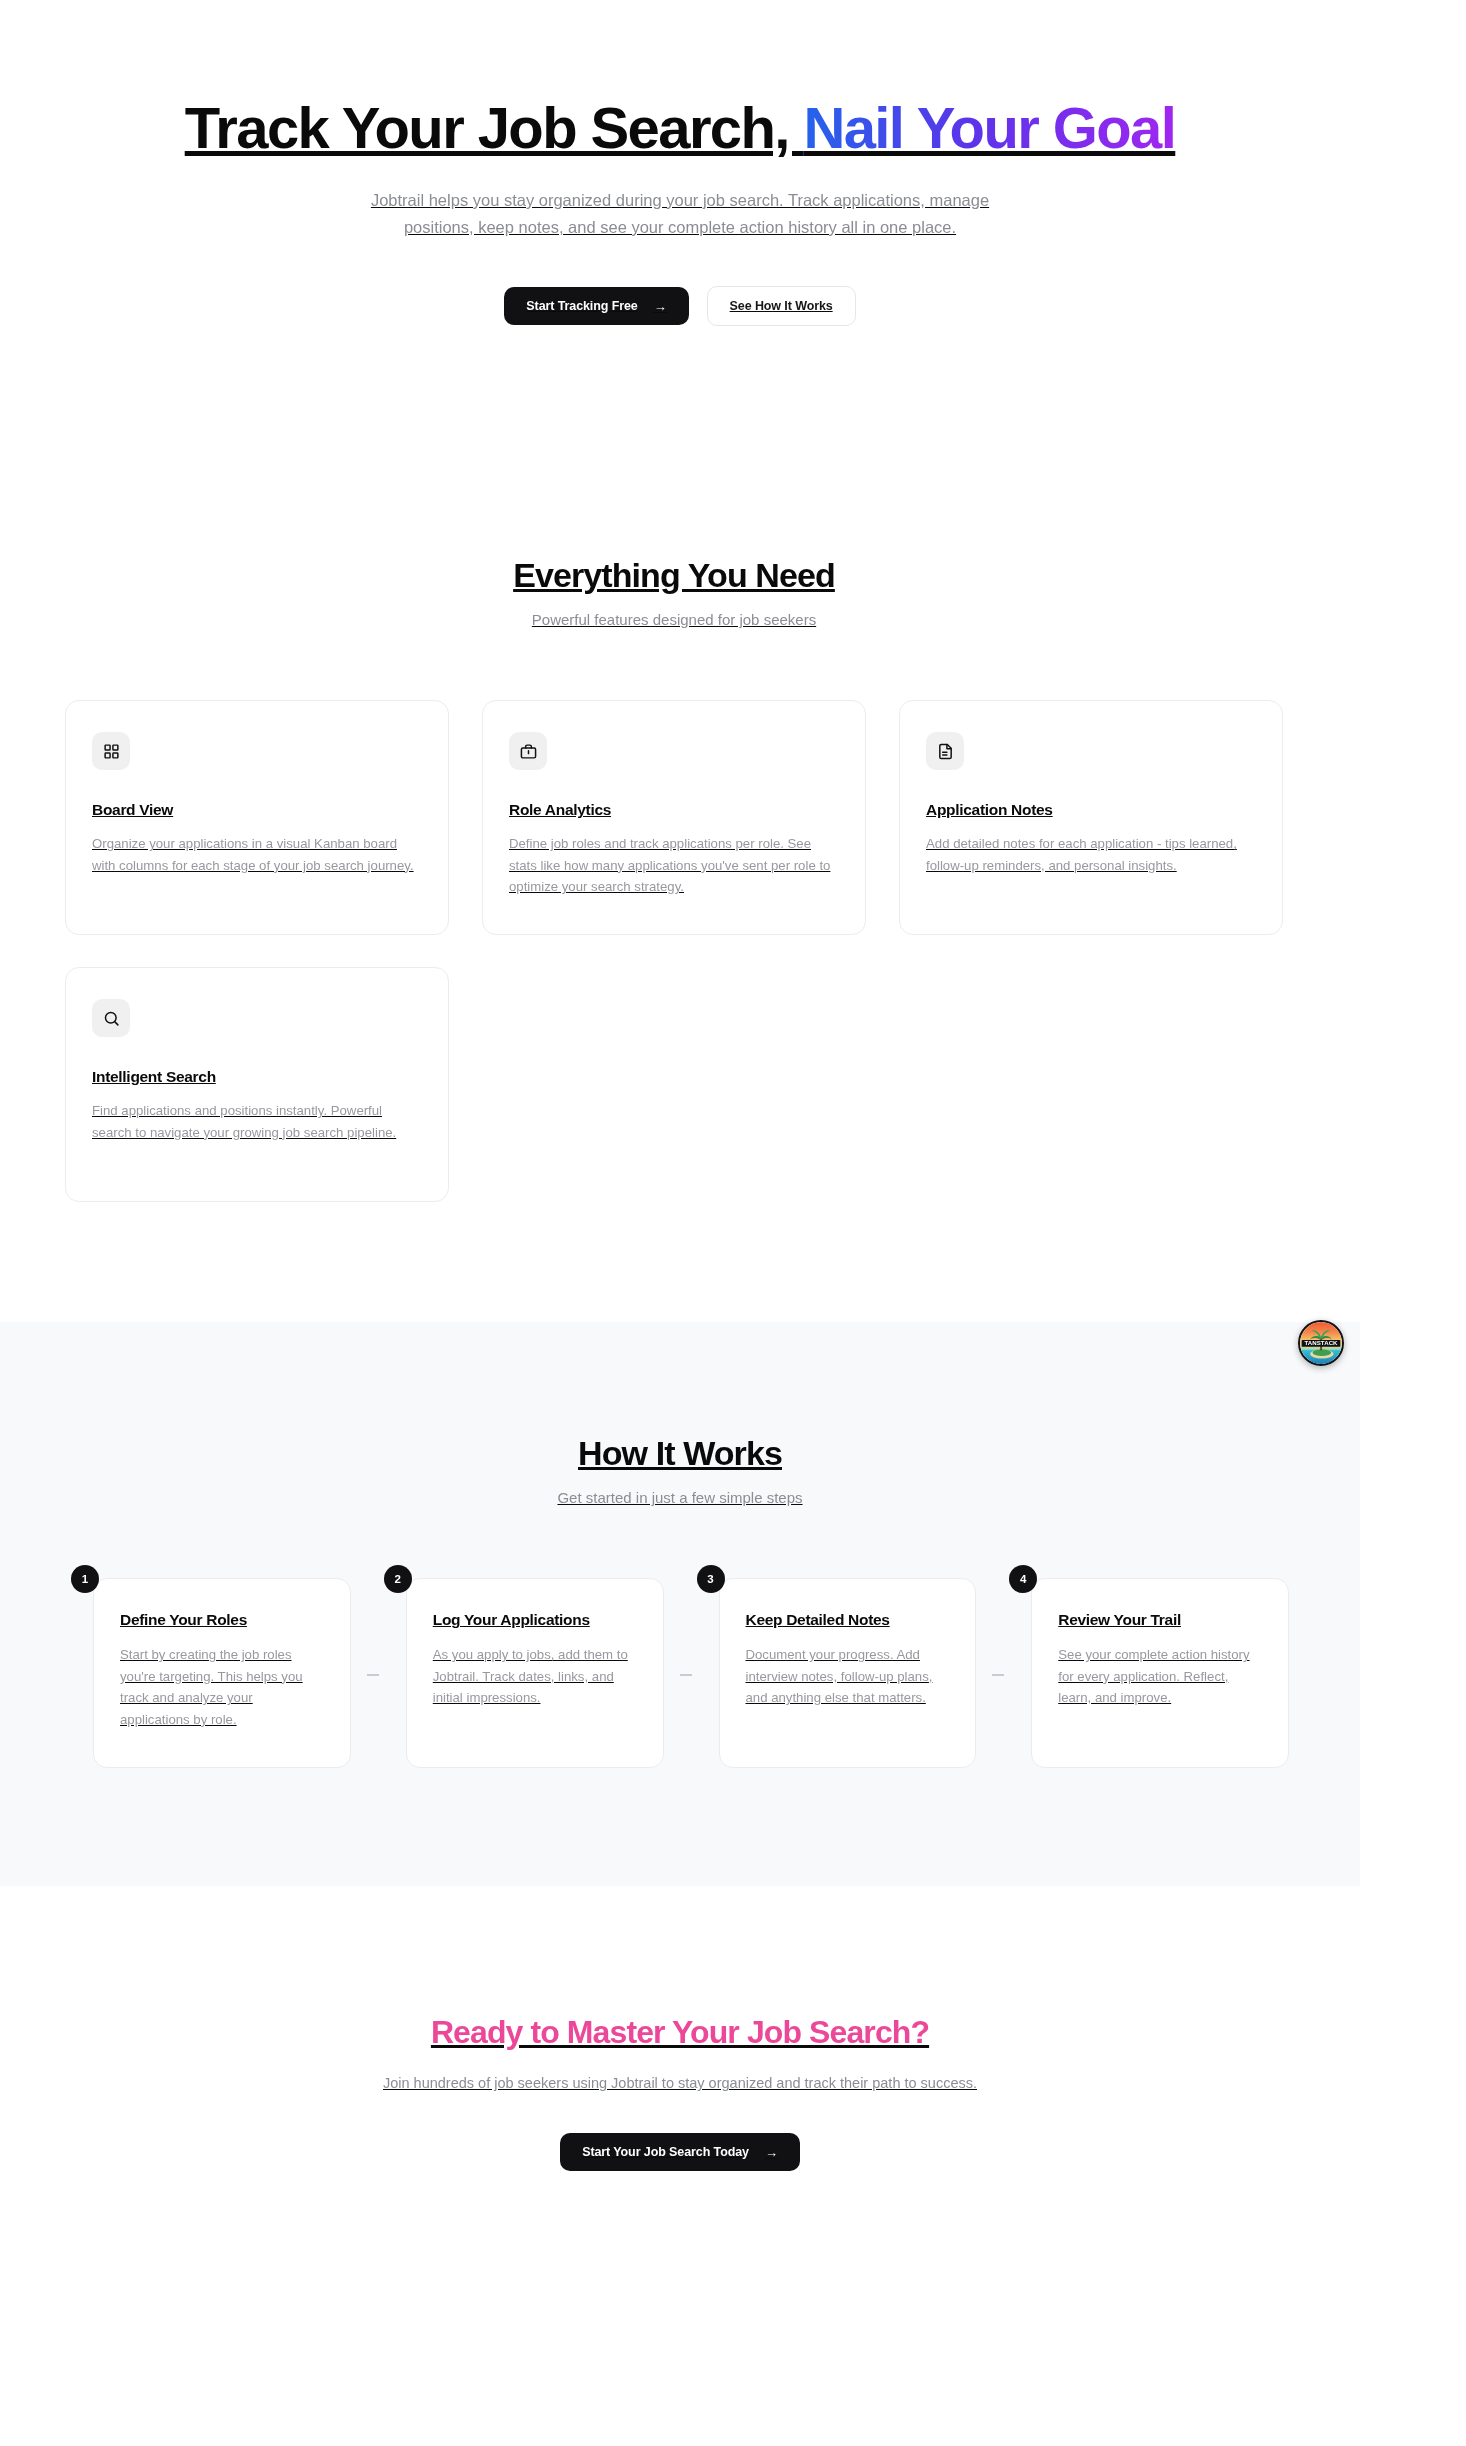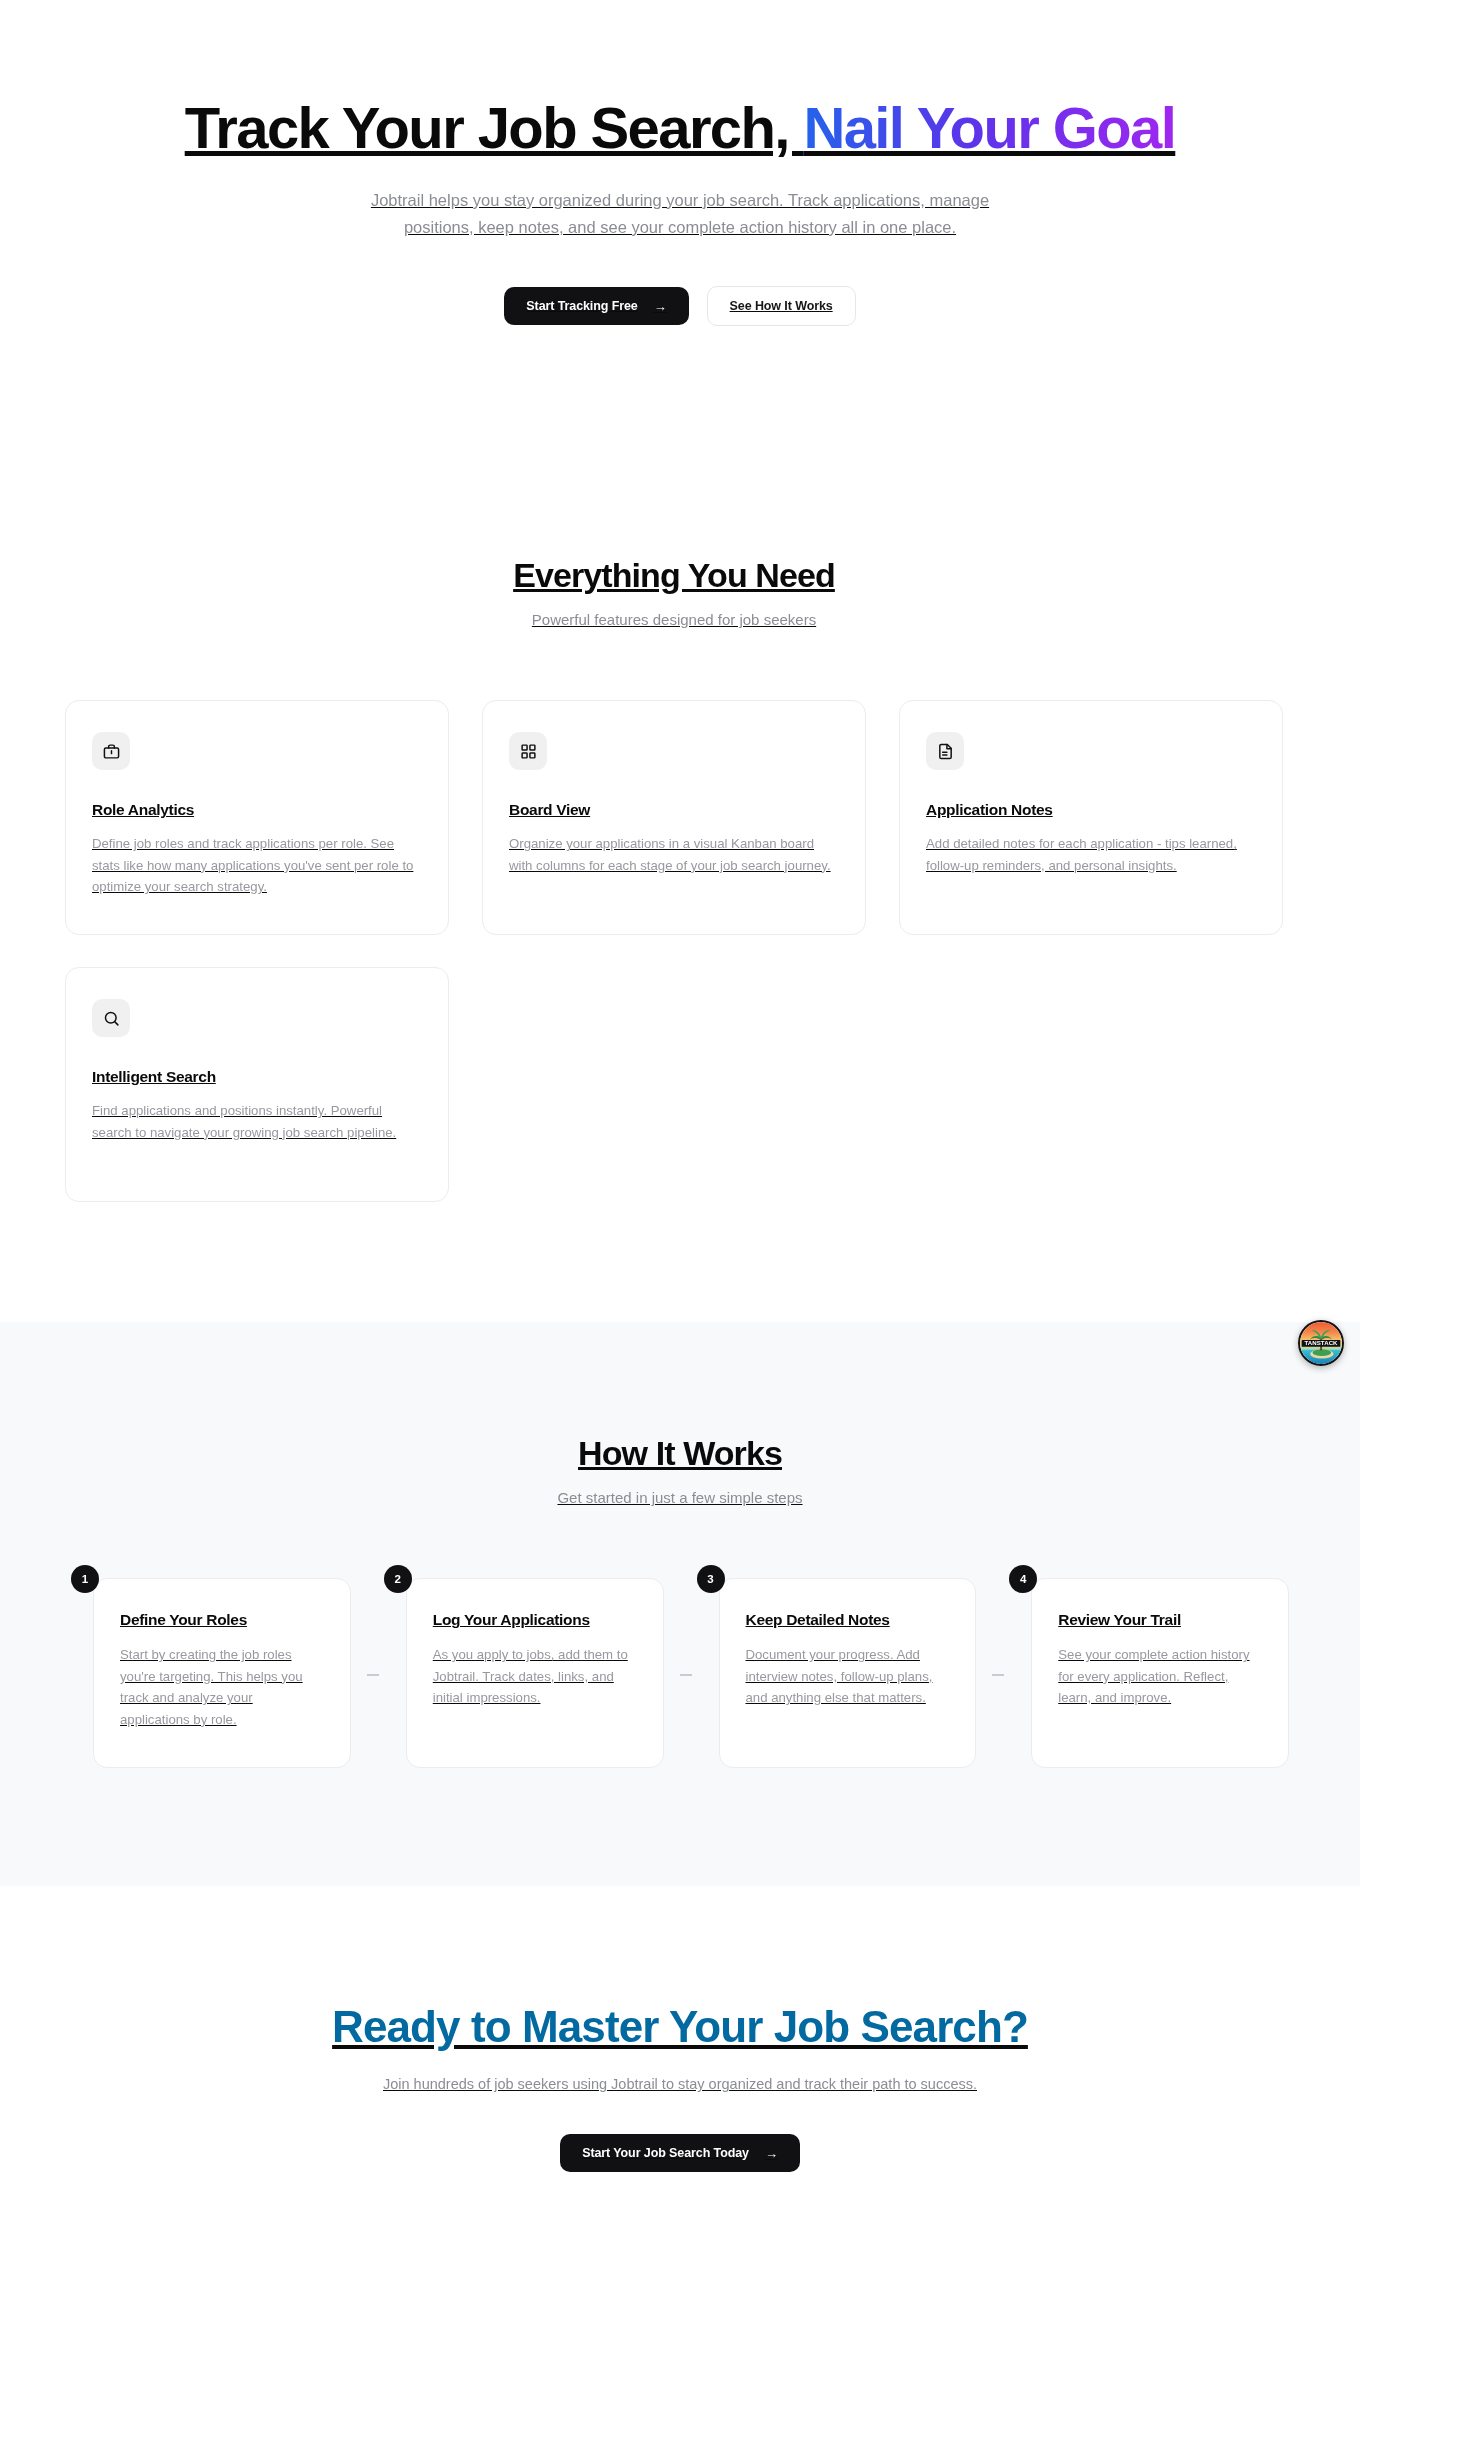--- a/index.html
+++ b/index.html
@@ -202,25 +202,26 @@
     font-weight: 400;
   }
 
   
   .cta {
     background: #ffffff;
     padding: 116px 0 150px 0;
     text-align: center;
   }
   .cta-title {
-    font-size: 44px;
+    font-size: 32px;
     font-weight: 700;
     letter-spacing: -0.9px;
-    color: #0369a1;
+    color: #ec4899;
     margin-bottom: 24px;
+    margin-top: 12px;
   }
   .cta-sub {
     font-size: 14.5px;
     color: #8b8d94;
     margin-bottom: 42px;
     font-weight: 400;
   }
   .cta-actions { display: flex; justify-content: center; }
 </style>
 </head>
@@ -248,43 +249,43 @@
       <p class="section-sub">Powerful features designed for job seekers</p>
     </div>
 
     <div class="grid-wrap">
       <div class="feature-grid">
 
         <div class="feature-card">
           <div class="icon-box">
             <span>
               <svg width="17" height="17" viewBox="0 0 24 24" fill="none" stroke="#111114" stroke-width="2.1" stroke-linecap="round" stroke-linejoin="round">
-                <rect x="2" y="7" width="20" height="14" rx="2"></rect>
-                <path d="M8 7V5a2 2 0 0 1 2-2h4a2 2 0 0 1 2 2v2"></path>
-                <path d="M12 11v4"></path>
-              </svg>
-            </span>
-          </div>
-          <h3 class="feature-title">Role Analytics</h3>
-          <p class="feature-desc">Define job roles and track applications per role. See stats like how many applications you've sent per role to optimize your search strategy.</p>
-        </div>
-
-        <div class="feature-card">
-          <div class="icon-box">
-            <span>
-              <svg width="17" height="17" viewBox="0 0 24 24" fill="none" stroke="#111114" stroke-width="2.1" stroke-linecap="round" stroke-linejoin="round">
                 <rect x="3" y="3" width="7" height="7" rx="1"></rect>
                   <rect x="14" y="3" width="7" height="7" rx="1"></rect>
                 <rect x="3" y="14" width="7" height="7" rx="1"></rect>
                   <rect x="14" y="14" width="7" height="7" rx="1"></rect>
               </svg>
             </span>
           </div>
           <h3 class="feature-title">Board View</h3>
           <p class="feature-desc">Organize your applications in a visual Kanban board with columns for each stage of your job search journey.</p>
+        </div>
+
+        <div class="feature-card">
+          <div class="icon-box">
+            <span>
+              <svg width="17" height="17" viewBox="0 0 24 24" fill="none" stroke="#111114" stroke-width="2.1" stroke-linecap="round" stroke-linejoin="round">
+                <rect x="2" y="7" width="20" height="14" rx="2"></rect>
+                <path d="M8 7V5a2 2 0 0 1 2-2h4a2 2 0 0 1 2 2v2"></path>
+                <path d="M12 11v4"></path>
+              </svg>
+            </span>
+          </div>
+          <h3 class="feature-title">Role Analytics</h3>
+          <p class="feature-desc">Define job roles and track applications per role. See stats like how many applications you've sent per role to optimize your search strategy.</p>
         </div>
 
         <div class="feature-card">
           <div class="icon-box">
             <span>
               <svg width="17" height="17" viewBox="0 0 24 24" fill="none" stroke="#111114" stroke-width="2.1" stroke-linecap="round" stroke-linejoin="round">
                 <path d="M14.5 2H6a2 2 0 0 0-2 2v16a2 2 0 0 0 2 2h12a2 2 0 0 0 2-2V7.5L14.5 2z"></path>
                 <path d="M14 2v6h6"></path>
                   <path d="M8 13h6"></path>
                   <path d="M8 17h6"></path>

